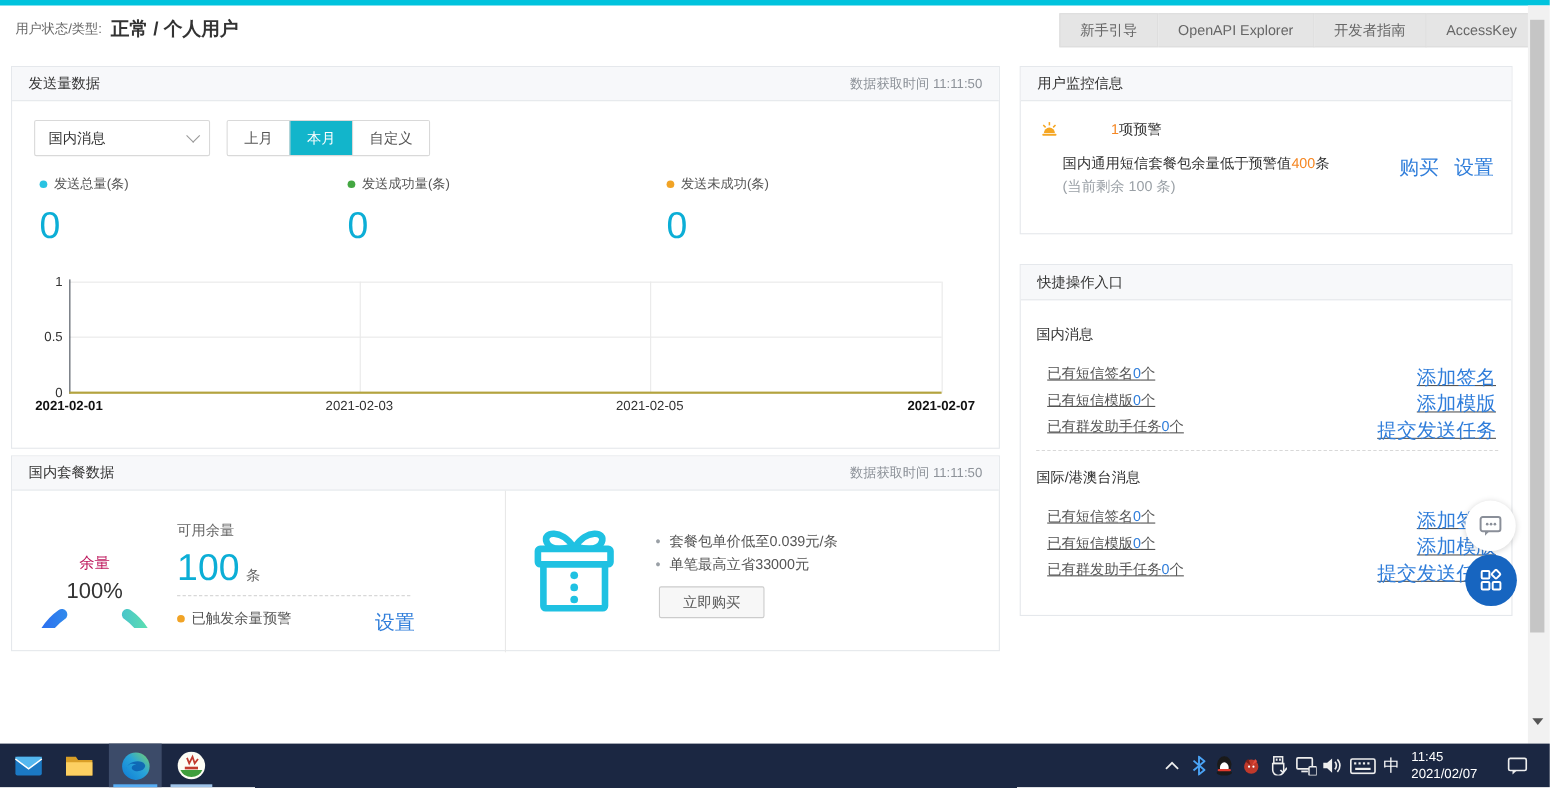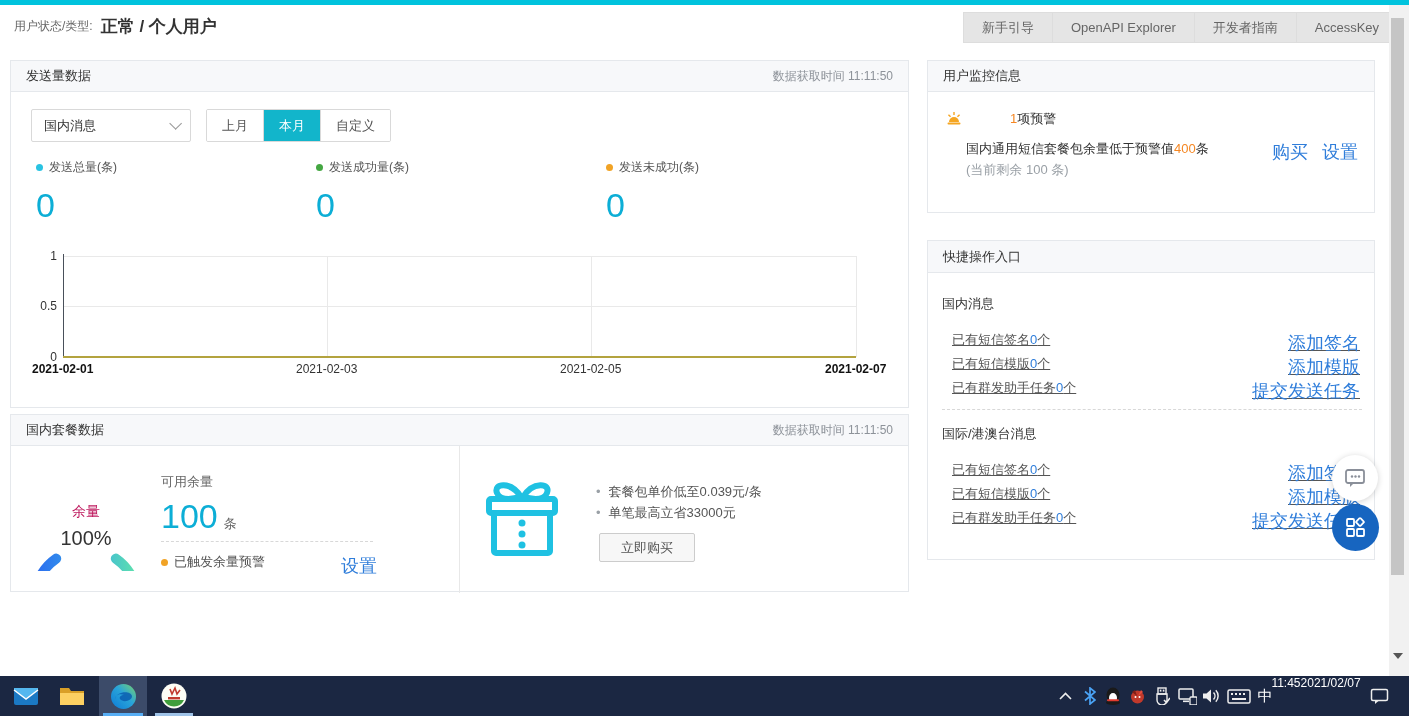--- a/index.html
+++ b/index.html
@@ -97,21 +97,21 @@
 
   
   .taskbar { position:absolute; left:0; top:676px; width:1409px; height:40px; background:#1b2742; display:flex; align-items:center; }
   .tb-icon { position:absolute; top:0; width:44px; height:40px; display:flex; align-items:center; justify-content:center; cursor:pointer; }
   .tb-active { background:#3c4b69; }
   .tb-underline { position:absolute; bottom:0; height:3px; background:#57aef5; }
   .tb-underline.lighter { background:#9fc3e8; }
   .tray-icon { position:absolute; top:0; height:40px; display:flex; align-items:center; justify-content:center; cursor:pointer; }
   .ime { color:#fff; font-size:15px; }
   .clock { position:absolute; left:1283px; top:0; width:66px; height:40px; color:#fff; font-size:12px; text-align:left;
-           display:flex; flex-direction:row; justify-content:center; line-height:15px; cursor:pointer; }
+           display:flex; flex-direction:column; justify-content:center; line-height:15px; cursor:pointer; }
 </style>
 </head>
 <body>
 
 <div id="screen">
 
   <div class="top-strip"></div>
 
   <div class="status-bar">
     <span class="status-label">用户状态/类型:</span>

